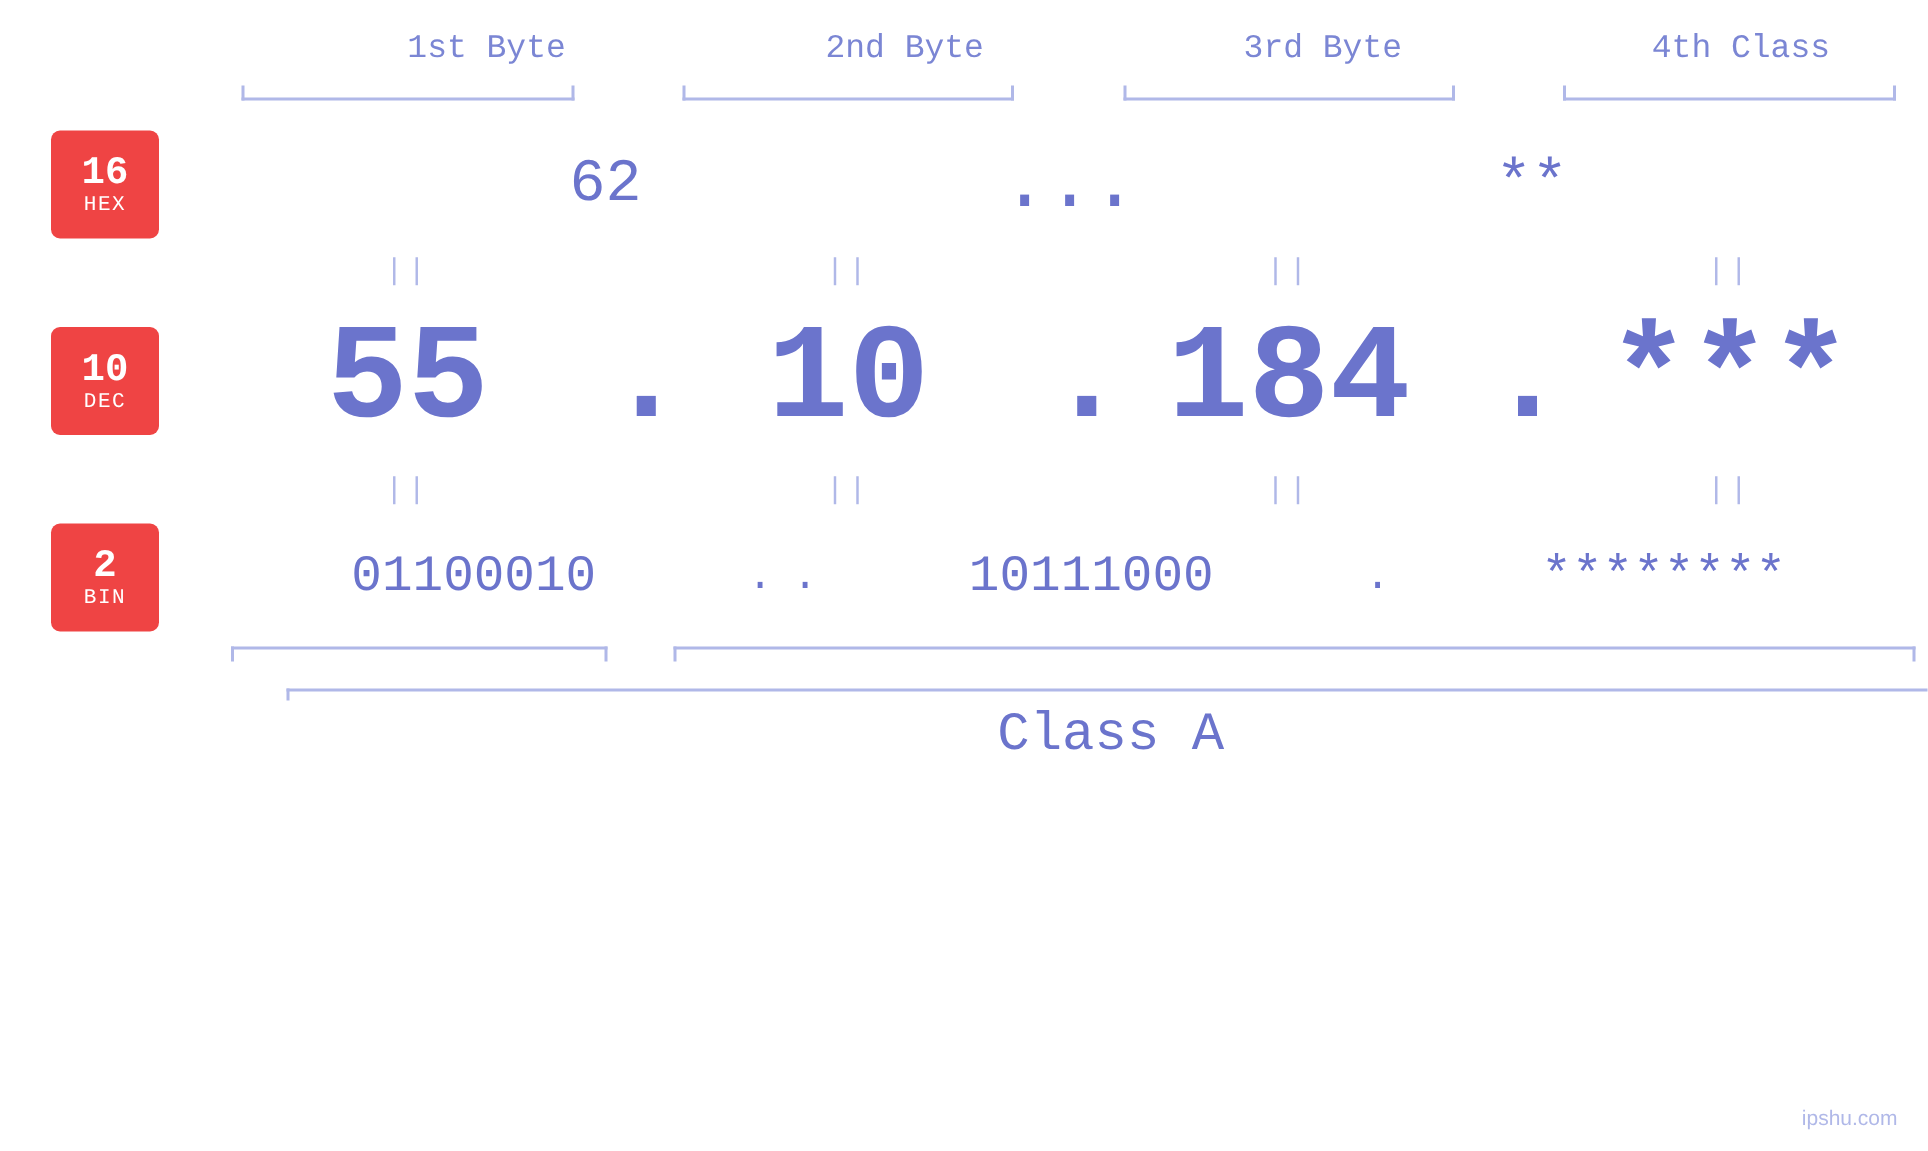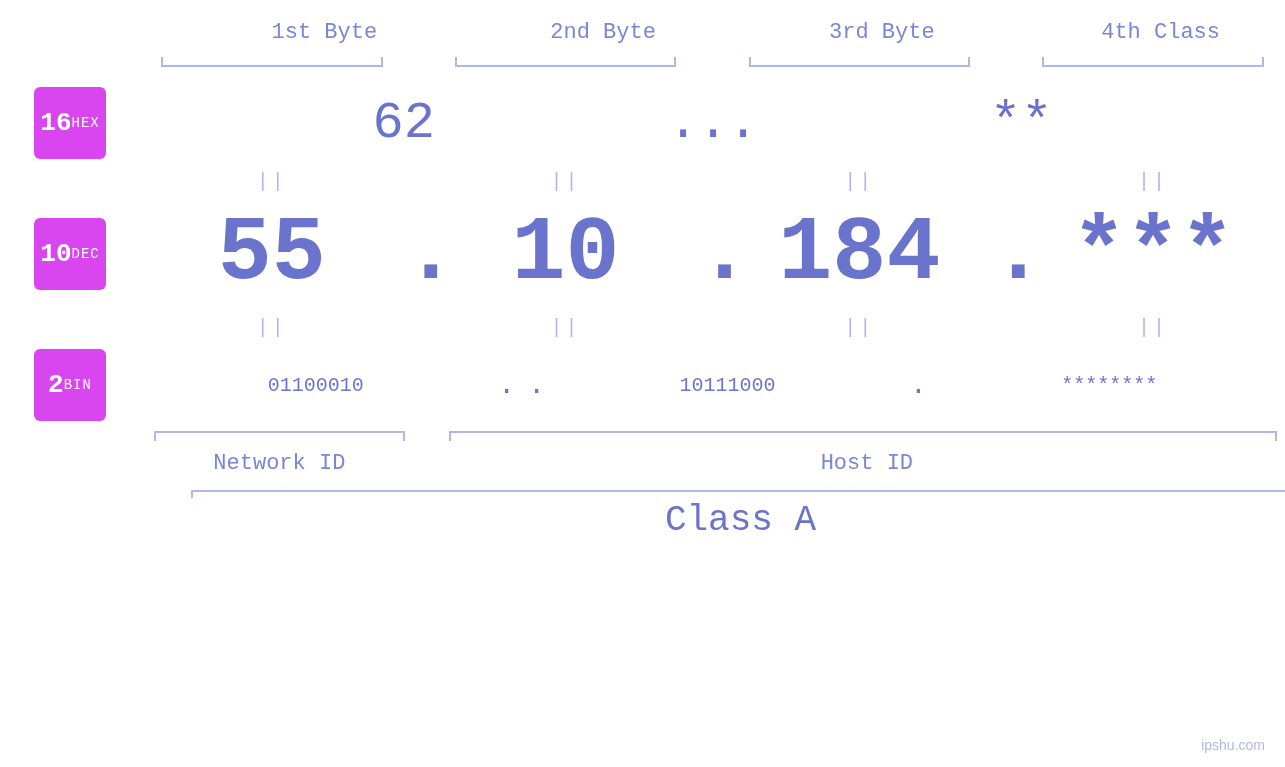--- a/index.html
+++ b/index.html
@@ -40,24 +40,24 @@
       text-align: center;
       color: #7b86d4;
       font-size: 22px;
       font-family: 'Courier New', Courier, monospace;
       padding-bottom: 8px;
     }
 
     .badge {
       width: 72px;
       height: 72px;
-      background-color: #d946ef;
+      background-color: #ef4444;
       border-radius: 6px;
       display: flex;
-      flex-direction: row;
+      flex-direction: column;
       align-items: center;
       justify-content: center;
       color: white;
     }
 
     .badge-num {
       font-size: 26px;
       font-weight: bold;
       line-height: 1.1;
     }
@@ -67,30 +67,30 @@
       font-weight: normal;
       letter-spacing: 1px;
     }
 
     .byte-value {
       color: #6b74cc;
       text-align: center;
     }
 
     .hex-value {
-      font-size: 52px;
+      font-size: 40px;
     }
 
     .dec-value {
       font-size: 90px;
       font-weight: bold;
     }
 
     .bin-value {
-      font-size: 20px;
+      font-size: 34px;
     }
 
     .watermark {
       position: absolute;
       bottom: 14px;
       right: 20px;
       color: #b0b8e8;
       font-size: 14px;
       font-family: Arial, sans-serif;
     }
@@ -239,25 +239,20 @@
       </div>
       <div style="width:30px;"></div>
 
       <div style="flex:3; display:flex; position:relative; height:14px;">
         <div style="position:absolute; left:0%; right:1%; top:0; height:2px; background:#b0b8e8;"></div>
         <div style="position:absolute; left:0%; top:0; width:2px; height:10px; background:#b0b8e8;"></div>
         <div style="position:absolute; right:1%; top:0; width:2px; height:10px; background:#b0b8e8;"></div>
       </div>
     </div>
 
-    <div style="display:flex; width:100%; align-items:center; padding-left:140px; margin-top:6px;">
-      <div style="flex:1; text-align:center; color:#7b86d4; font-size:22px; font-family:'Courier New',monospace;">Network ID</div>
-      <div style="width:30px;"></div>
-      <div style="flex:3; text-align:center; color:#7b86d4; font-size:22px; font-family:'Courier New',monospace;">Host ID</div>
-    </div>
 
     <div style="display:flex; flex-direction:column; align-items:center; width:100%; margin-top:14px; padding-left:140px;margin-left:28px;">
       <div style="width:96%; height:2px; background:#b0b8e8; position:relative;">
         <div style="position:absolute; left:0; top:0; width:2px; height:8px; background:#b0b8e8;"></div>
         <div style="position:absolute; right:0; top:0; width:2px; height:8px; background:#b0b8e8;"></div>
       </div>
       <div style="color:#6b74cc; font-size:36px; font-family:'Courier New',monospace; text-align:center; margin-top:8px;">Class A</div>
     </div>
 
   </div>

